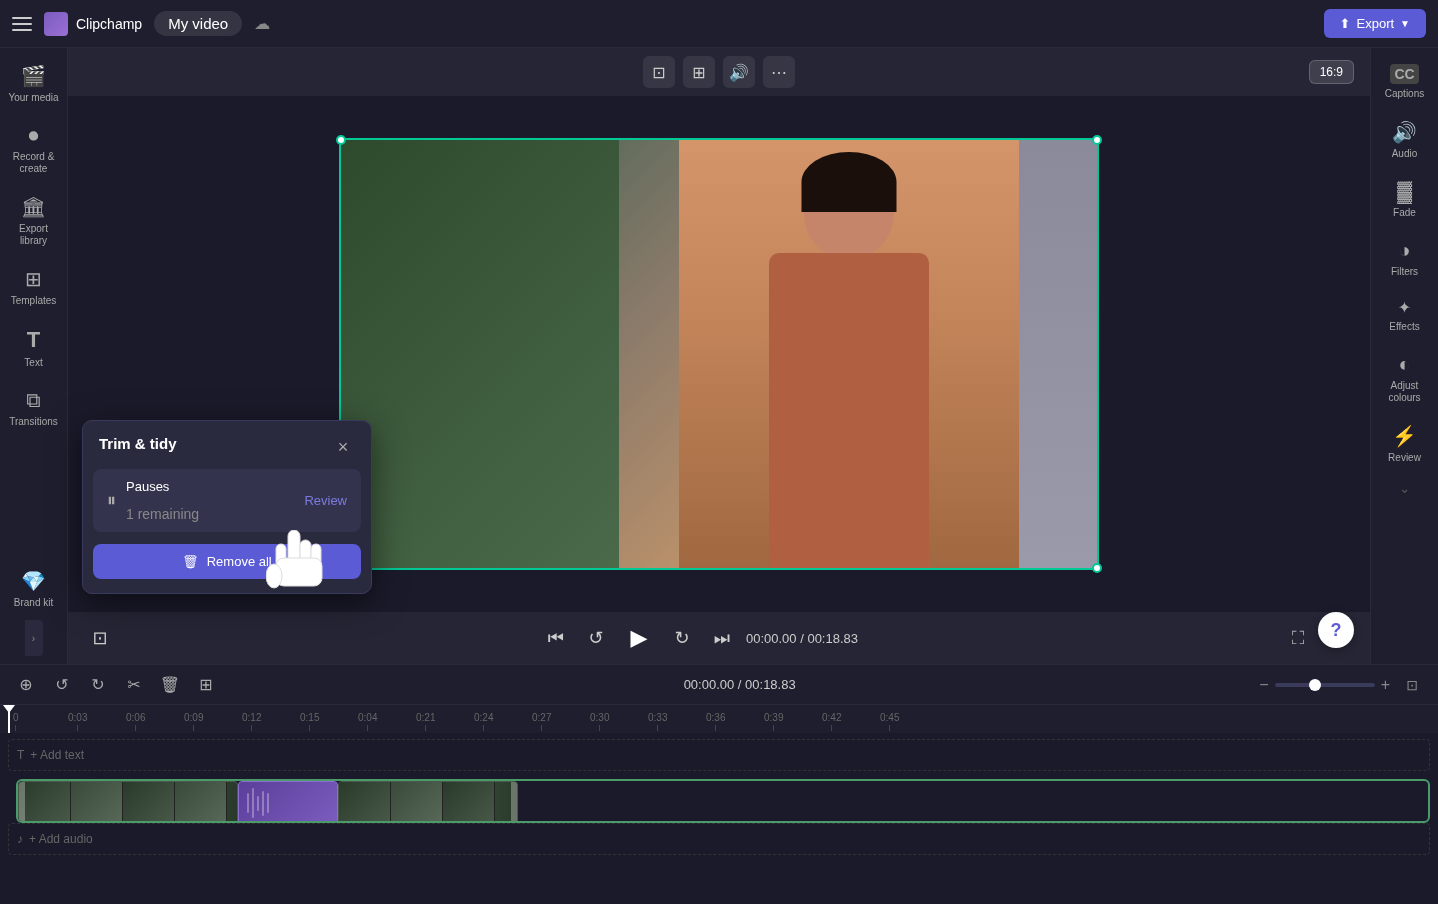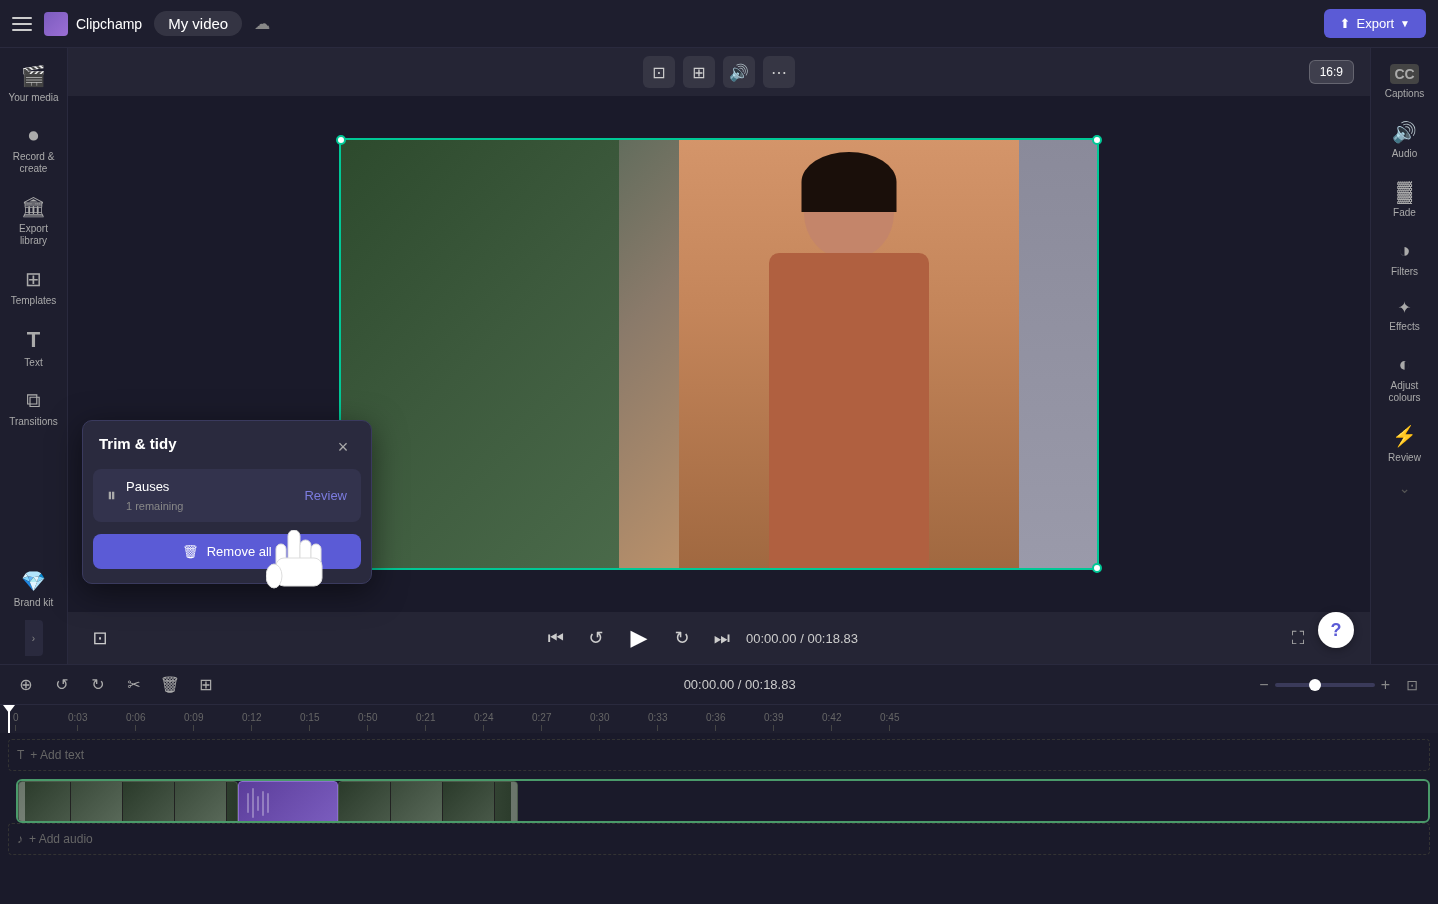--- a/index.html
+++ b/index.html
@@ -486,21 +486,21 @@
       padding: 10px 14px;
       display: flex;
       align-items: center;
       justify-content: space-between;
       gap: 10px;
     }
     .trim-item-left { display: flex; align-items: center; gap: 10px; }
     .trim-item-icon { color: #aaa; font-size: 18px; }
     .trim-item-info {}
     .trim-item-name { font-size: 13px; color: #fff; }
-    .trim-item-count { font-size: 11px; color: #888; margin-top: 6px; }
+    .trim-item-count { font-size: 14px; color: #888; margin-top: 12px; }
     .review-btn {
       background: none;
       border: none;
       color: #7c7cdf;
       font-size: 13px;
       cursor: pointer;
       font-weight: 400;
     }
     .trim-popup-footer {
       padding: 12px 10px 14px;
@@ -747,21 +747,21 @@
 
   <div class="timeline-ruler">
     <div class="playhead"></div>
     <div class="ruler-marks" style="position:relative;width:100%;height:100%;">
       <span class="ruler-mark" style="left:5px;">0</span>
       <span class="ruler-mark" style="left:60px;">0:03</span>
       <span class="ruler-mark" style="left:118px;">0:06</span>
       <span class="ruler-mark" style="left:176px;">0:09</span>
       <span class="ruler-mark" style="left:234px;">0:12</span>
       <span class="ruler-mark" style="left:292px;">0:15</span>
-      <span class="ruler-mark" style="left:350px;">0:50</span>
+      <span class="ruler-mark" style="left:350px;">0:04</span>
       <span class="ruler-mark" style="left:408px;">0:21</span>
       <span class="ruler-mark" style="left:466px;">0:24</span>
       <span class="ruler-mark" style="left:524px;">0:27</span>
       <span class="ruler-mark" style="left:582px;">0:30</span>
       <span class="ruler-mark" style="left:640px;">0:33</span>
       <span class="ruler-mark" style="left:698px;">0:36</span>
       <span class="ruler-mark" style="left:756px;">0:39</span>
       <span class="ruler-mark" style="left:814px;">0:42</span>
       <span class="ruler-mark" style="left:872px;">0:45</span>
     </div>

